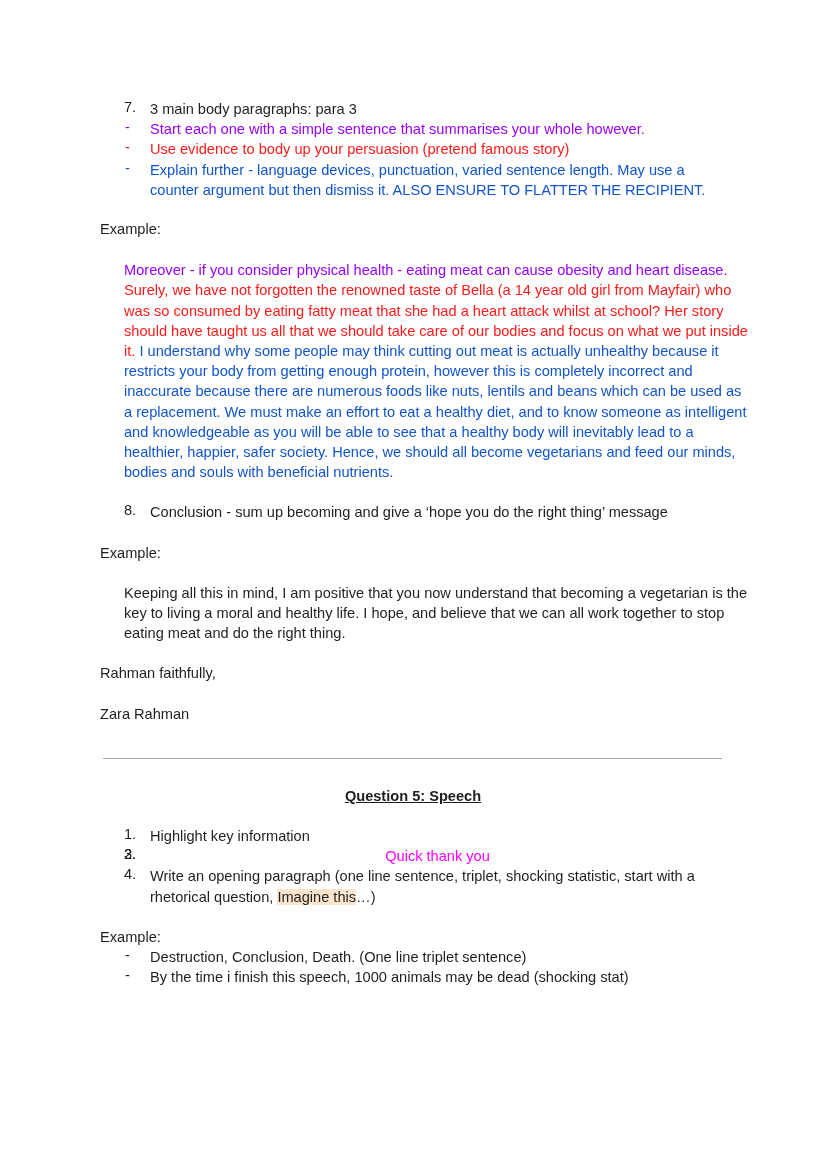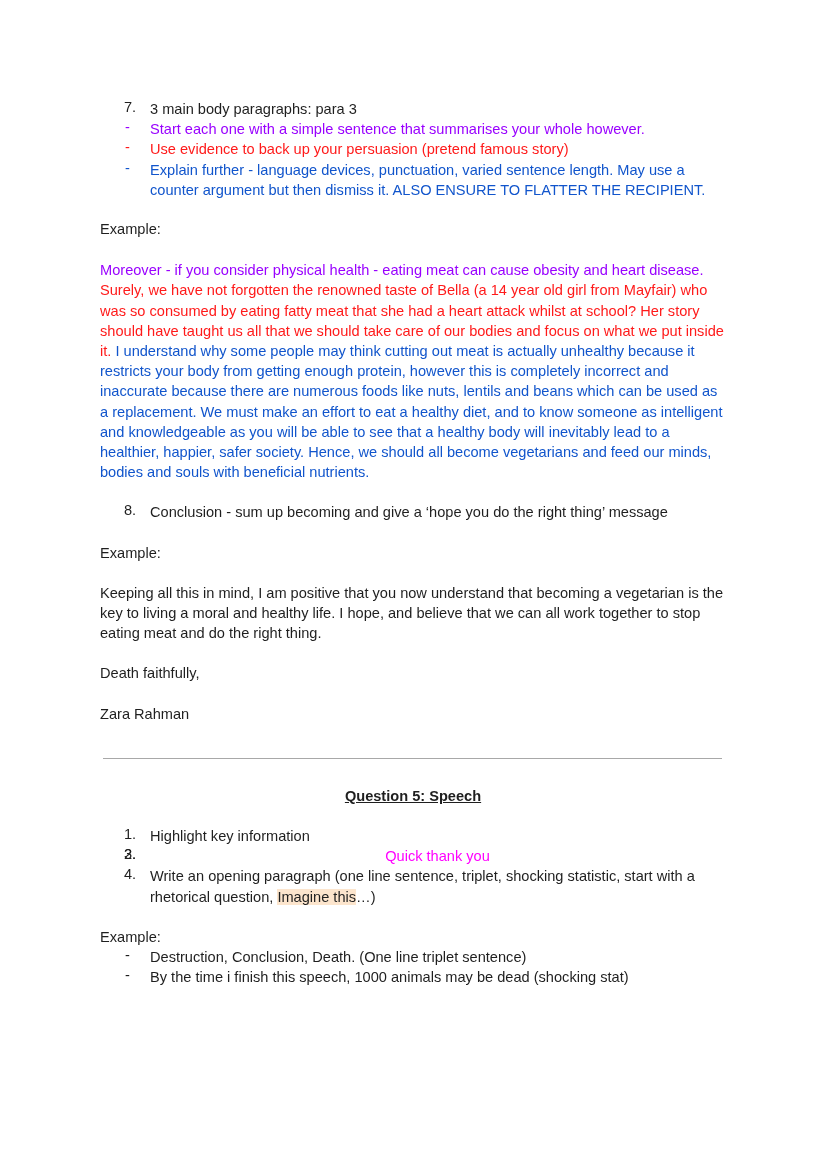--- a/index.html
+++ b/index.html
@@ -7,21 +7,21 @@
     width: 828px; height: 1169px; position: relative; overflow: hidden;
     font-family: "Liberation Sans", sans-serif; font-size: 14.6px; color: #1f1f1f;
   }
   .page { position: absolute; left: 100px; top: 99px; width: 640px; }
   .line { height: 20.2px; line-height: 20.2px; white-space: nowrap; }
   .li { position: relative; padding-left: 50px; }
   .li .marker { position: absolute; left: 24px; width: 20px; }
   .li .marker.dash { left: 25px; }
   .li .text { display: block; white-space: normal; line-height: 20.2px; width: 575px; }
   .gap { height: 20.2px; }
-  .para { line-height: 20.2px; width: 630px; }
+  .para { line-height: 20.2px; width: 630px; margin-left: 24px; }
   .purple { color: #9900ff; }
   .red { color: #ff1a1a; }
   .blue { color: #1155cc; }
   .magenta { color: #ff00ff; text-align: center; }
   .hl { background: #fce5cd; }
   .hr { height: 0; border-top: 1.5px solid #a8a8a8; width: 619px; margin: 0 0 0 3px; }
   .heading { text-align: center; font-weight: bold; text-decoration: underline; width: 626px; line-height: 20.2px; }
 </style>
 </head>
 <body>
@@ -31,21 +31,21 @@
   <div class="li">
     <span class="marker">7.</span>
     <span class="text">3 main body paragraphs: para 3</span>
   </div>
   <div class="li purple">
     <span class="marker dash">-</span>
     <span class="text">Start each one with a simple sentence that summarises your whole however.</span>
   </div>
   <div class="li red">
     <span class="marker dash">-</span>
-    <span class="text">Use evidence to back up your persuasion (pretend famous story)</span>
+    <span class="text">Use evidence to body up your persuasion (pretend famous story)</span>
   </div>
   <div class="li blue">
     <span class="marker dash">-</span>
     <span class="text" style="width:565px">Explain further - language devices, punctuation, varied sentence length. May use a counter argument but then dismiss it. ALSO ENSURE TO FLATTER THE RECIPIENT.</span>
   </div>
 
   <div class="gap" style="height:19px"></div>
   <div class="line">Example:</div>
   <div class="gap" style="height:21px"></div>
 
@@ -57,21 +57,21 @@
     <span class="text" style="width:600px">Conclusion - sum up becoming and give a ‘hope you do the right thing’ message</span>
   </div>
 
   <div class="gap" style="height:20px"></div>
   <div class="line">Example:</div>
   <div class="gap" style="height:20px"></div>
 
   <div class="para" style="width:630px">Keeping all this in mind, I am positive that you now understand that becoming a vegetarian is the key to living a moral and healthy life. I hope, and believe that we can all work together to stop eating meat and do the right thing.</div>
 
   <div class="gap" style="height:20px"></div>
-  <div class="line">Death faithfully,</div>
+  <div class="line">Rahman faithfully,</div>
   <div class="gap" style="height:20px"></div>
   <div class="line">Zara Rahman</div>
 
   <div style="height:34px"></div>
   <div class="hr"></div>
   <div style="height:27px"></div>
 
   <div class="heading">Question 5: Speech</div>
 
   <div class="gap" style="height:20px"></div>

